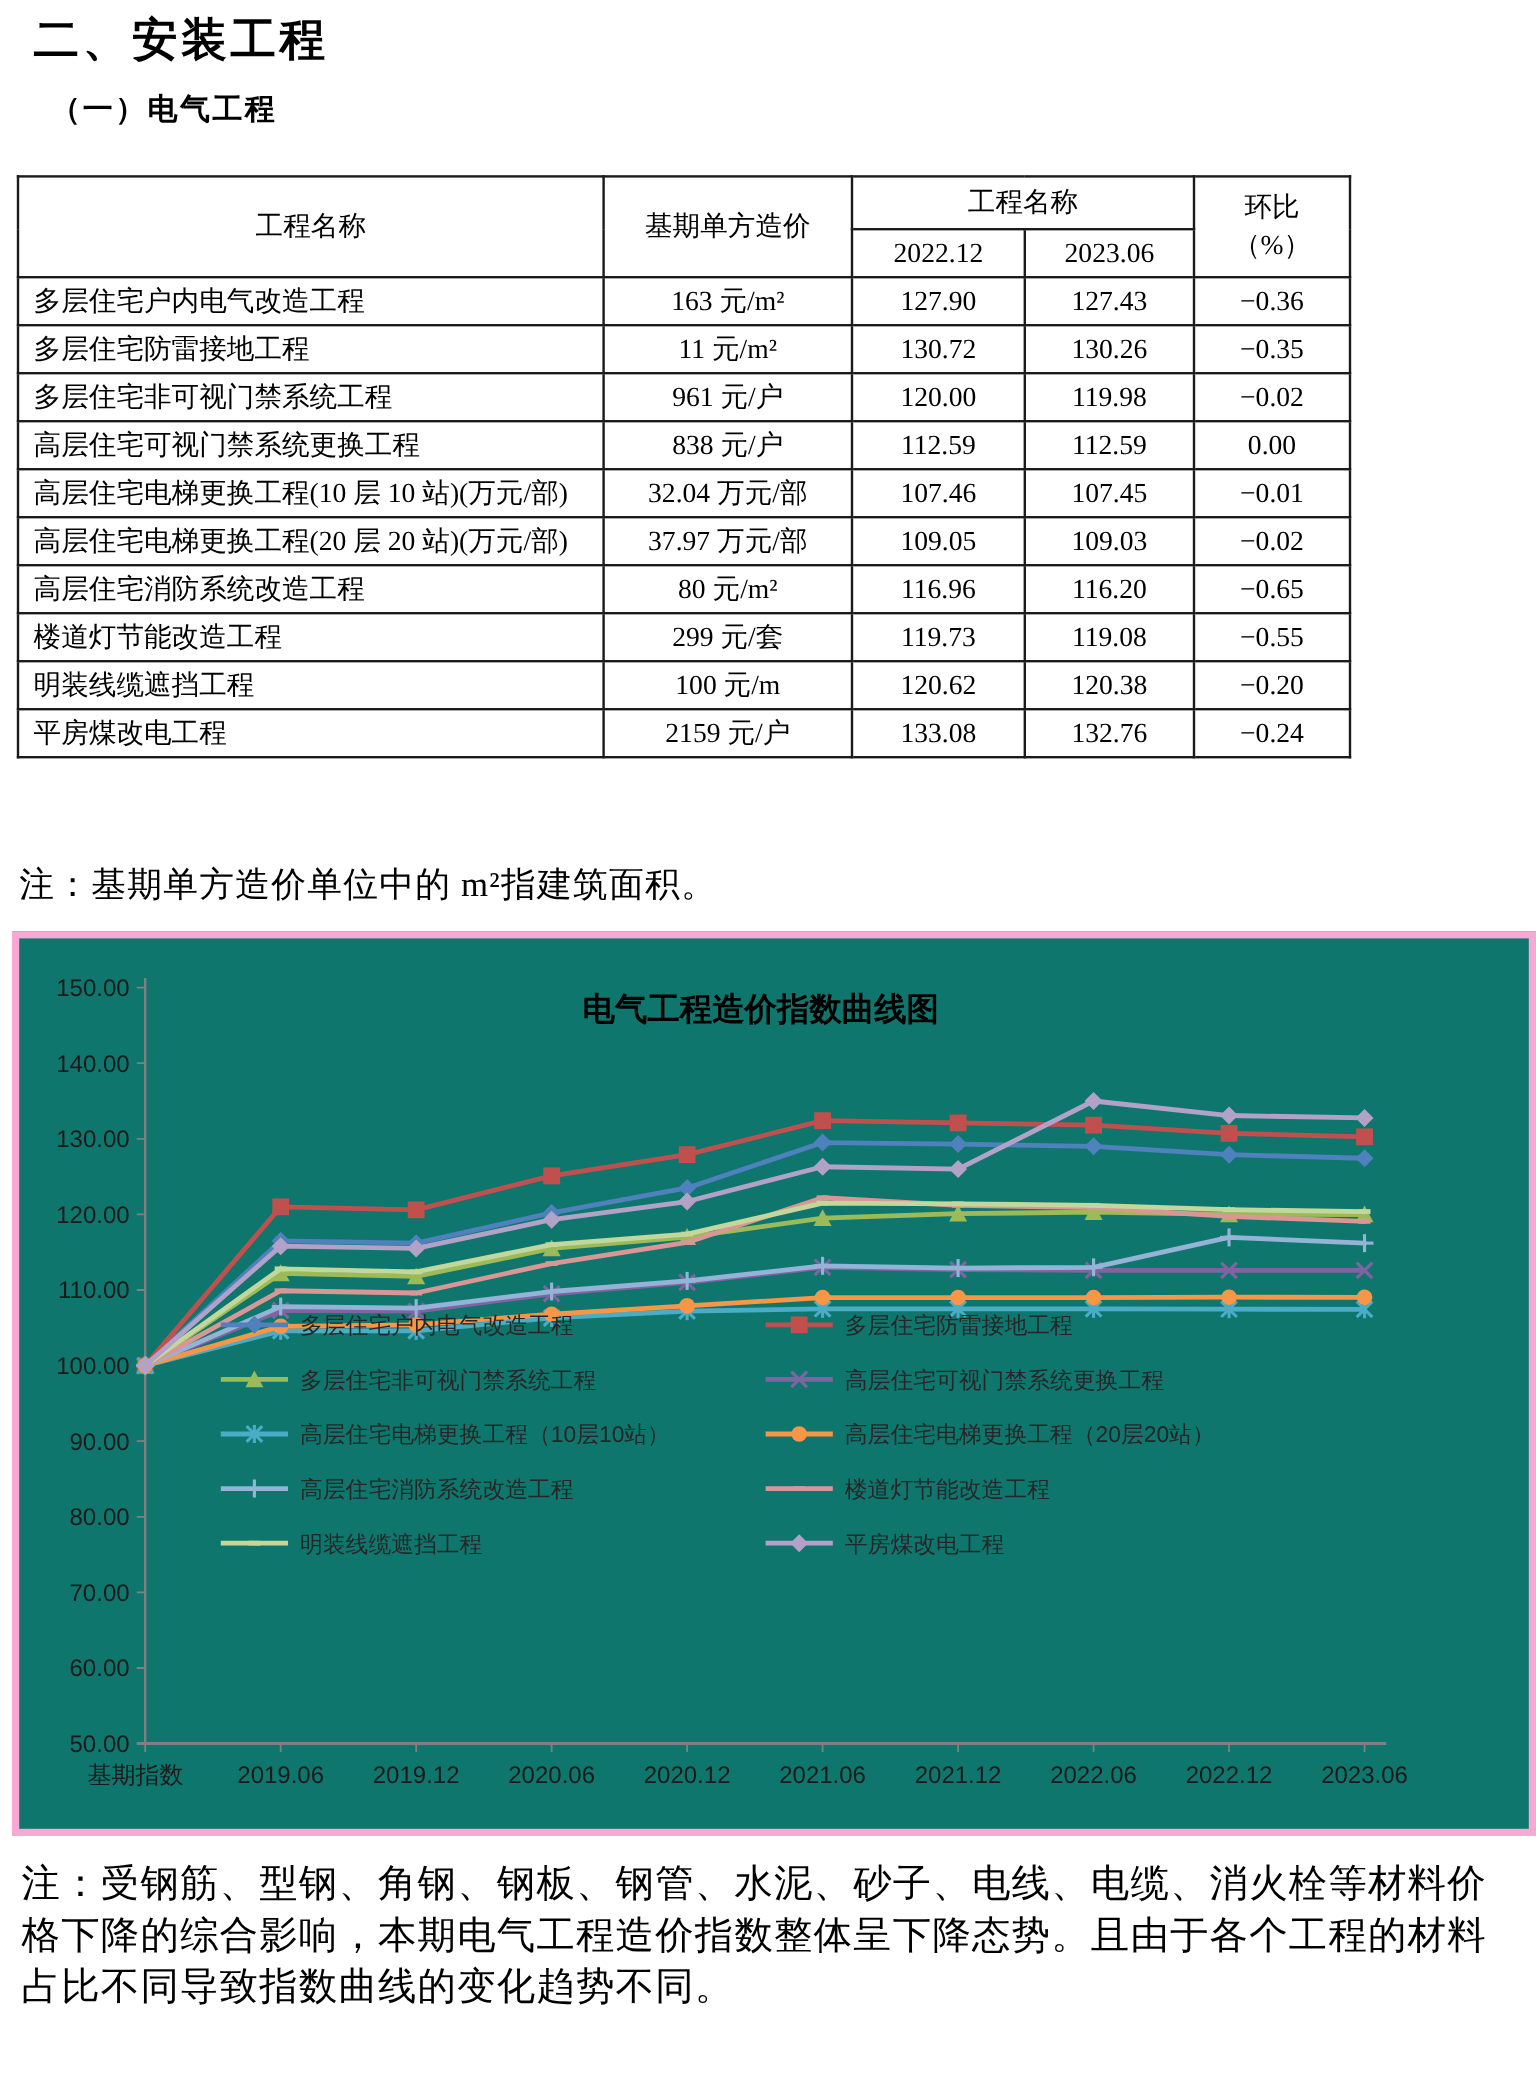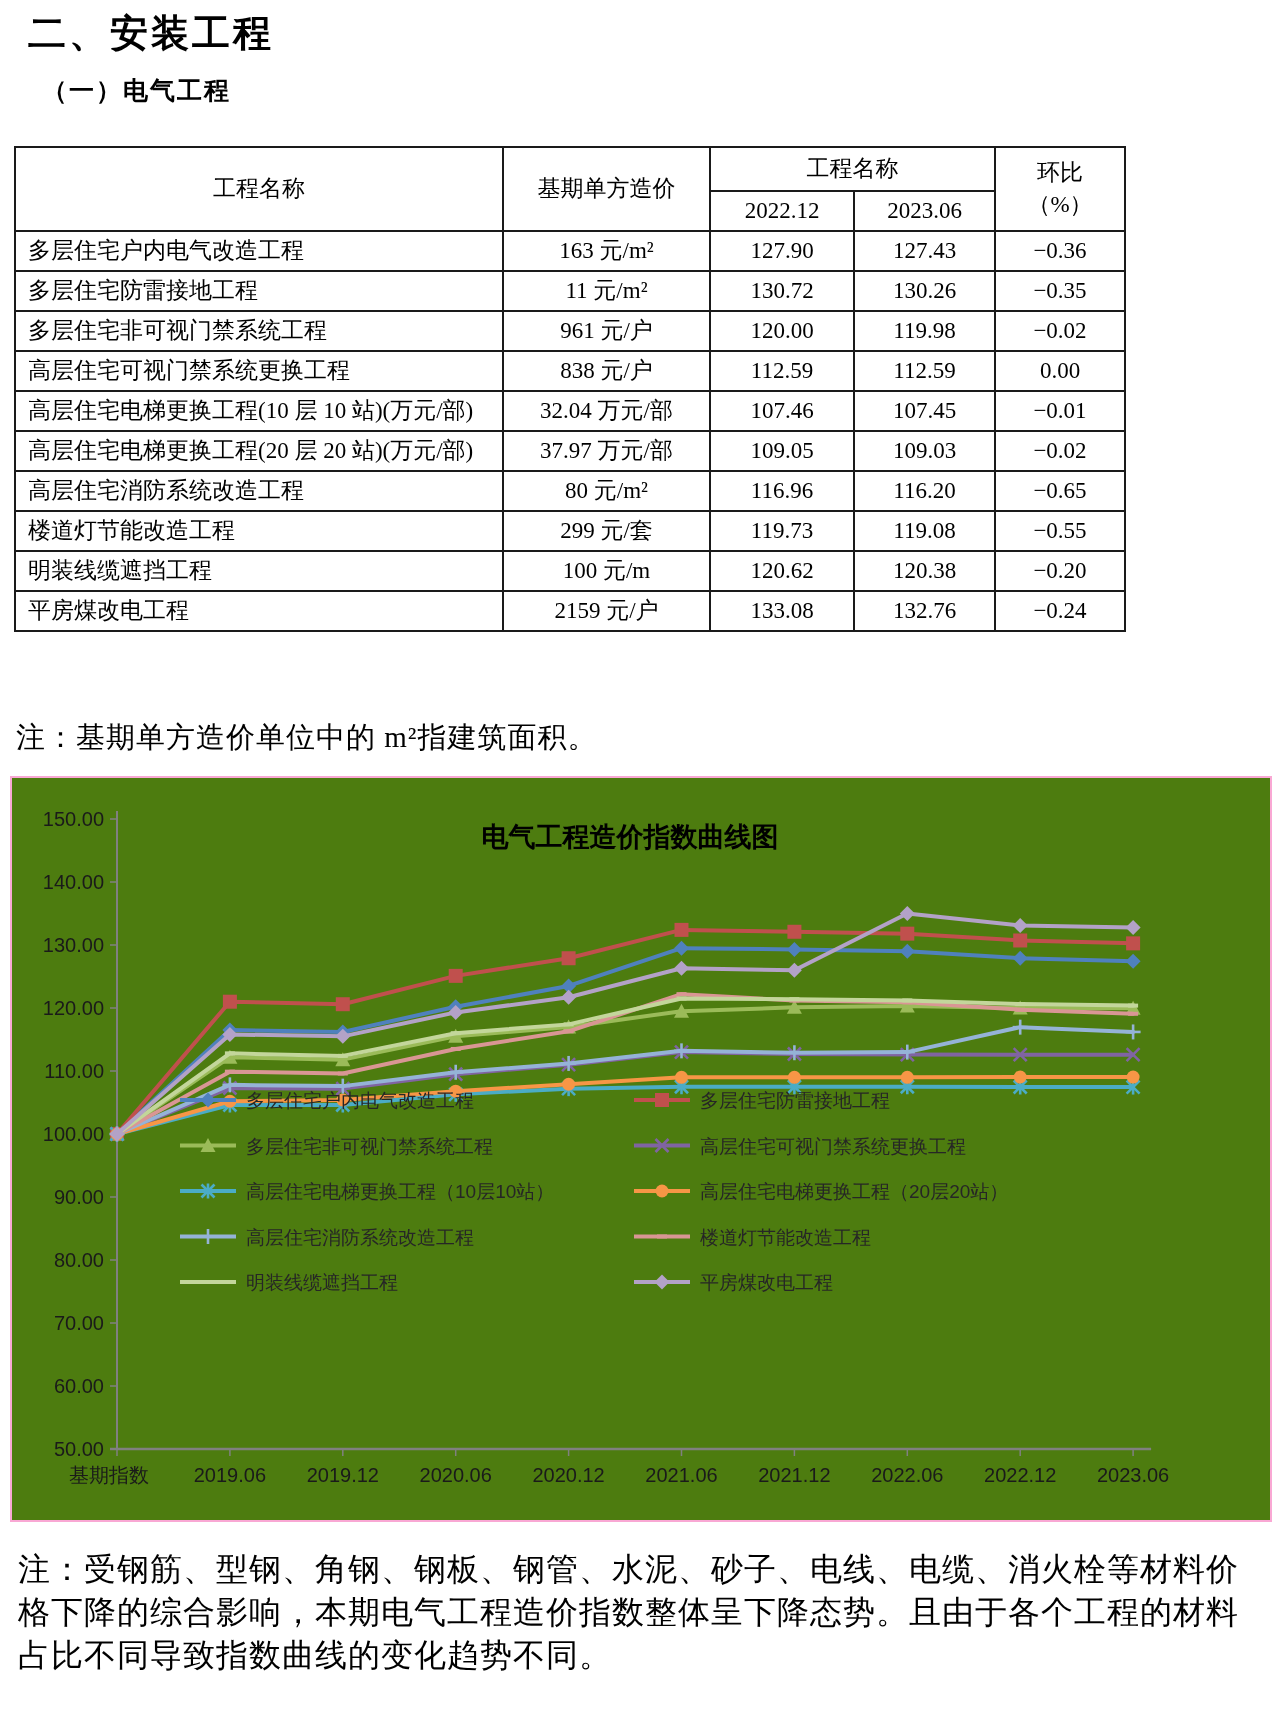--- a/index.html
+++ b/index.html
@@ -24,21 +24,21 @@
     border:2px solid #1a1a1a;text-align:center;font-weight:normal;
     padding:1px 4px;line-height:32px;
   }
   table.cost td.name{text-align:left;padding-left:12px;padding-right:8px;}
   table.cost tr{height:40px;}
   table.cost tr.hdr1{height:44px;}
   table.cost tr.hdr2{height:40px;}
   .note1{left:16px;top:718px;font-size:29px;letter-spacing:1px;}
   .chartbox{
     left:10px;top:776px;width:1258px;height:742px;
-    border:2px solid #f9a8d4;background:#4d7c0f;text-decoration:underline;
+    border:6px solid #f9a8d4;background:#0f766e;text-decoration:underline;
   }
   .note2{
     left:18px;top:1548px;width:1246px;font-size:32px;line-height:43px;
     letter-spacing:1px;
   }
 </style>
 </head>
 <body>
 
 <div class="abs h1">二、安装工程</div>

